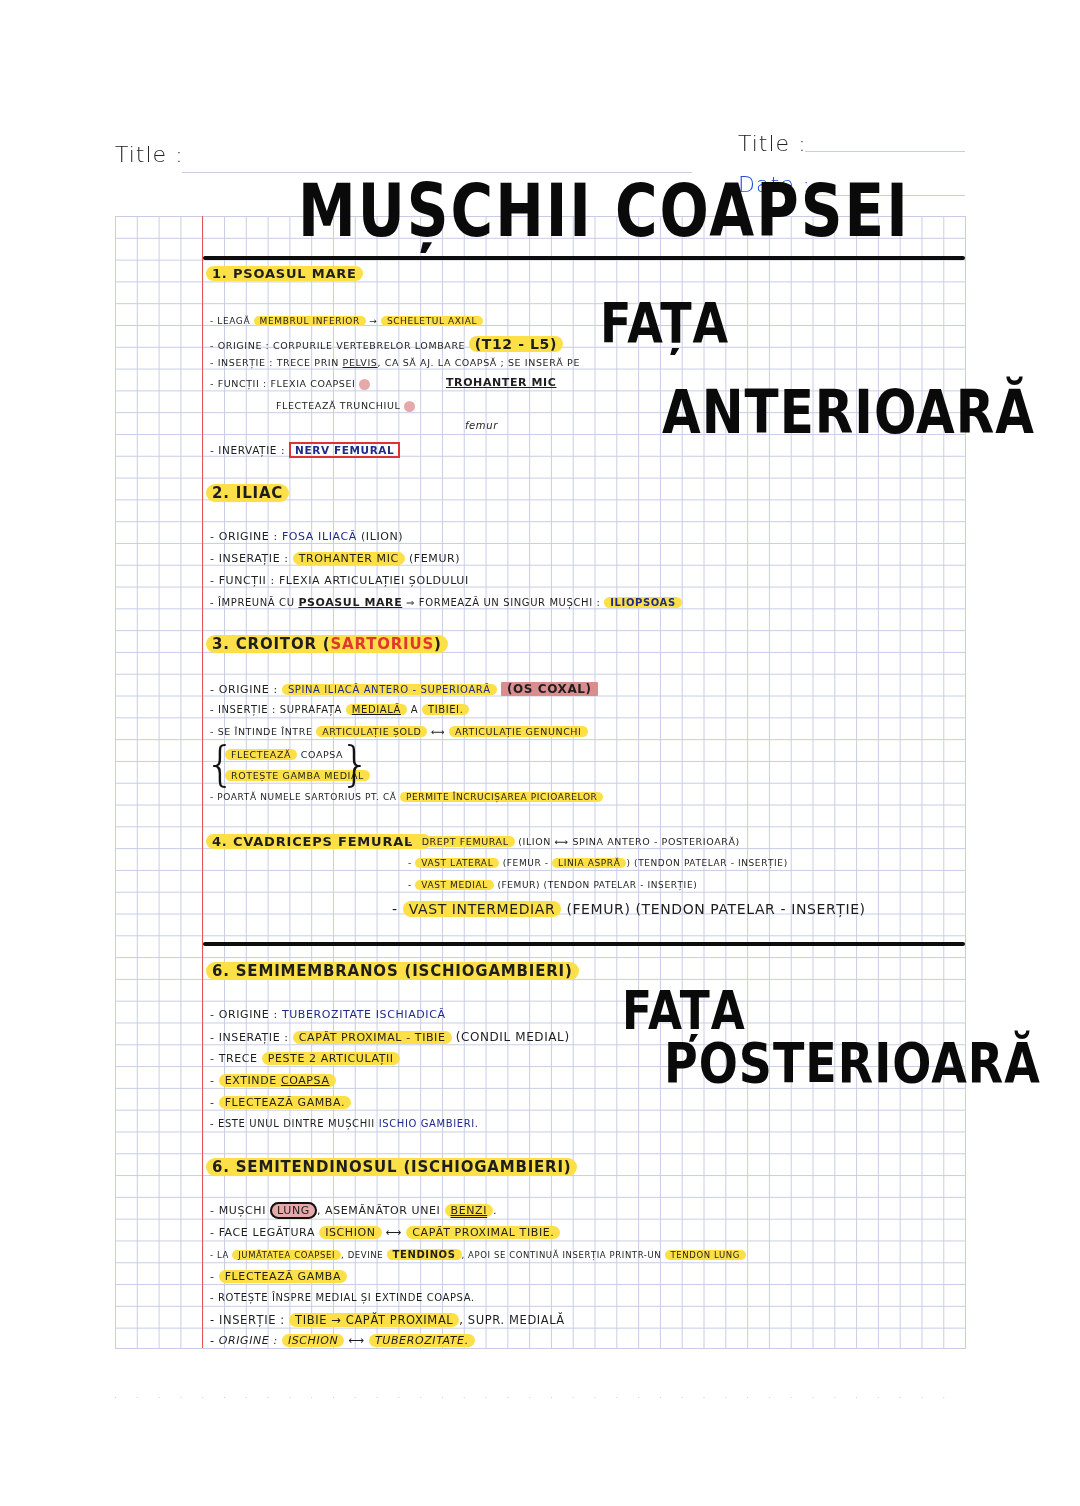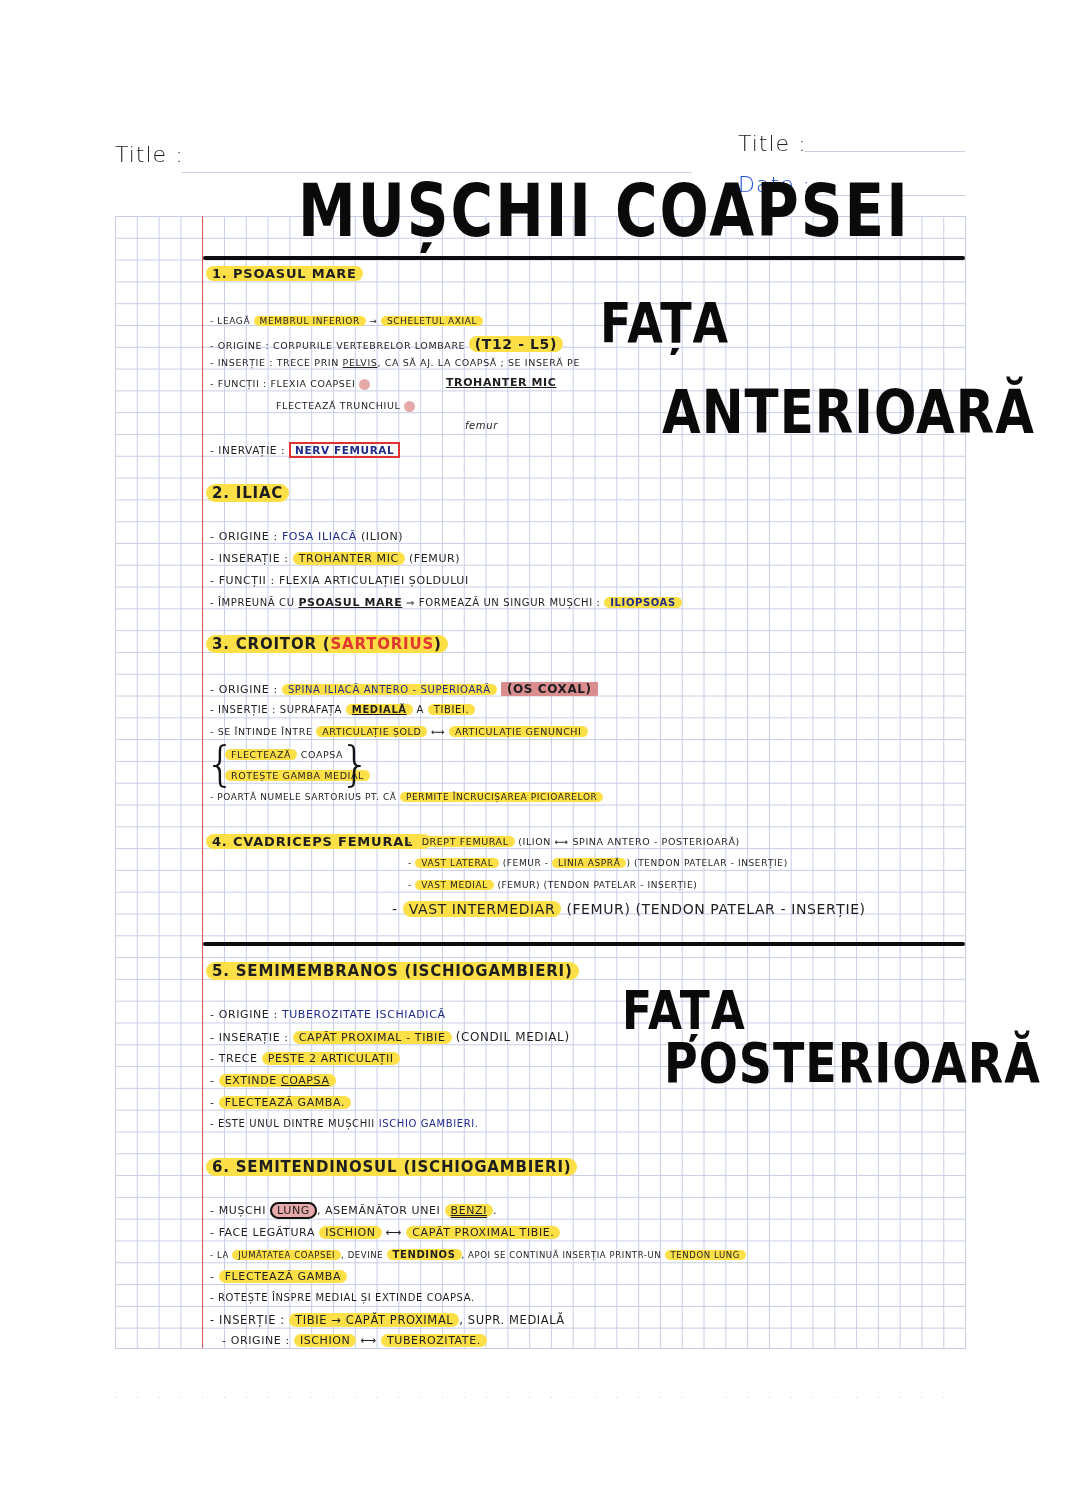--- a/index.html
+++ b/index.html
@@ -93,21 +93,21 @@
   <span>- ÎMPREUNĂ CU</span> <span class="u" style="font-weight:bold;font-size:11px;">PSOASUL MARE</span> <span>⇒ FORMEAZĂ UN SINGUR MUȘCHI :</span> <span class="hl blue" style="font-weight:bold;">ILIOPSOAS</span>
 </div>
 
 <div class="heading" style="left:206px;top:635px;">
   <span class="hl"><span>3. CROITOR (</span><span class="red">SARTORIUS</span><span>)</span></span>
 </div>
 <div class="line" style="left:210px;top:682px;">
   <span>- ORIGINE :</span> <span class="hl blue" style="font-size:10px;">SPINA ILIACĂ ANTERO - SUPERIOARĂ</span> <span class="hl-dark" style="font-weight:bold;font-size:12px;">(OS COXAL)</span>
 </div>
 <div class="line" style="left:210px;top:704px;font-size:10px;">
-  <span>- INSERȚIE : SUPRAFAȚA</span> <span class="hl u" style="font-weight:bold;">MEDIALĂ</span> <span>A</span> <span class="hl">TIBIEI.</span>
+  <span>- INSERȚIE : SUPRAFAȚA</span> <span class="hl u" style="font-weight:normal;">MEDIALĂ</span> <span>A</span> <span class="hl">TIBIEI.</span>
 </div>
 <div class="line" style="left:210px;top:726px;font-size:9.5px;">
   <span>- SE ÎNTINDE ÎNTRE</span> <span class="hl">ARTICULAȚIE ȘOLD</span> <span>⟷</span> <span class="hl">ARTICULAȚIE GENUNCHI</span>
 </div>
 <div class="brace" style="left:205px;top:740px;">{</div>
 <div class="line" style="left:225px;top:749px;font-size:9.5px;">
   <span class="hl">FLECTEAZĂ</span> <span>COAPSA</span>
 </div>
 <div class="line" style="left:225px;top:770px;font-size:9.5px;">
   <span class="hl">ROTEȘTE GAMBA MEDIAL</span>
@@ -126,21 +126,21 @@
 </div>
 <div class="line" style="left:408px;top:880px;font-size:9px;">
   - <span class="hl">VAST MEDIAL</span> <span>(FEMUR) (TENDON PATELAR - INSERȚIE)</span>
 </div>
 <div class="line" style="left:392px;top:901px;font-size:14px;">
   - <span class="hl">VAST INTERMEDIAR</span> <span>(FEMUR) (TENDON PATELAR - INSERȚIE)</span>
 </div>
 
 <div class="rule" style="top:942px;width:762px;"></div>
 
-<div class="heading" style="left:206px;top:962px;"><span class="hl">5. SEMIMEMBRANOS (ISCHIOGAMBIERI)</span></div>
+<div class="heading" style="left:206px;top:962px;"><span class="hl">6. SEMIMEMBRANOS (ISCHIOGAMBIERI)</span></div>
 <div class="line" style="left:210px;top:1008px;">
   <span>- ORIGINE :</span> <span class="blue">TUBEROZITATE ISCHIADICĂ</span>
 </div>
 <div class="line" style="left:210px;top:1030px;">
   <span>- INSERAȚIE :</span> <span class="hl">CAPĂT PROXIMAL - TIBIE</span> <span style="font-size:12px;">(CONDIL MEDIAL)</span>
 </div>
 <div class="line" style="left:210px;top:1052px;">
   <span>- TRECE</span> <span class="hl">PESTE 2 ARTICULAȚII</span>
 </div>
 <div class="line" style="left:210px;top:1074px;">
@@ -163,17 +163,17 @@
 <div class="line" style="left:210px;top:1249px;font-size:8.5px;">
   <span>- LA</span> <span class="hl">JUMĂTATEA COAPSEI</span><span>, DEVINE</span> <span class="hl" style="font-weight:bold;font-size:10px;">TENDINOS</span><span>, APOI SE CONTINUĂ INSERȚIA PRINTR-UN</span> <span class="hl">TENDON LUNG</span>
 </div>
 <div class="line" style="left:210px;top:1270px;">
   - <span class="hl">FLECTEAZĂ GAMBA</span>
 </div>
 <div class="line" style="left:210px;top:1292px;font-size:10px;">- ROTEȘTE ÎNSPRE MEDIAL ȘI EXTINDE COAPSA.</div>
 <div class="line" style="left:210px;top:1313px;font-size:11.5px;">
   <span>- INSERȚIE :</span> <span class="hl">TIBIE → CAPĂT PROXIMAL</span><span>, SUPR. MEDIALĂ</span>
 </div>
-<div class="line" style="left:222px;top:1334px;">
+<div class="line" style="left:210px;top:1334px;font-style:italic;">
   <span>- ORIGINE :</span> <span class="hl">ISCHION</span> <span>⟷</span> <span class="hl">TUBEROZITATE.</span>
 </div>
 
 <div class="dots-row"></div>
 
 </body></html>

